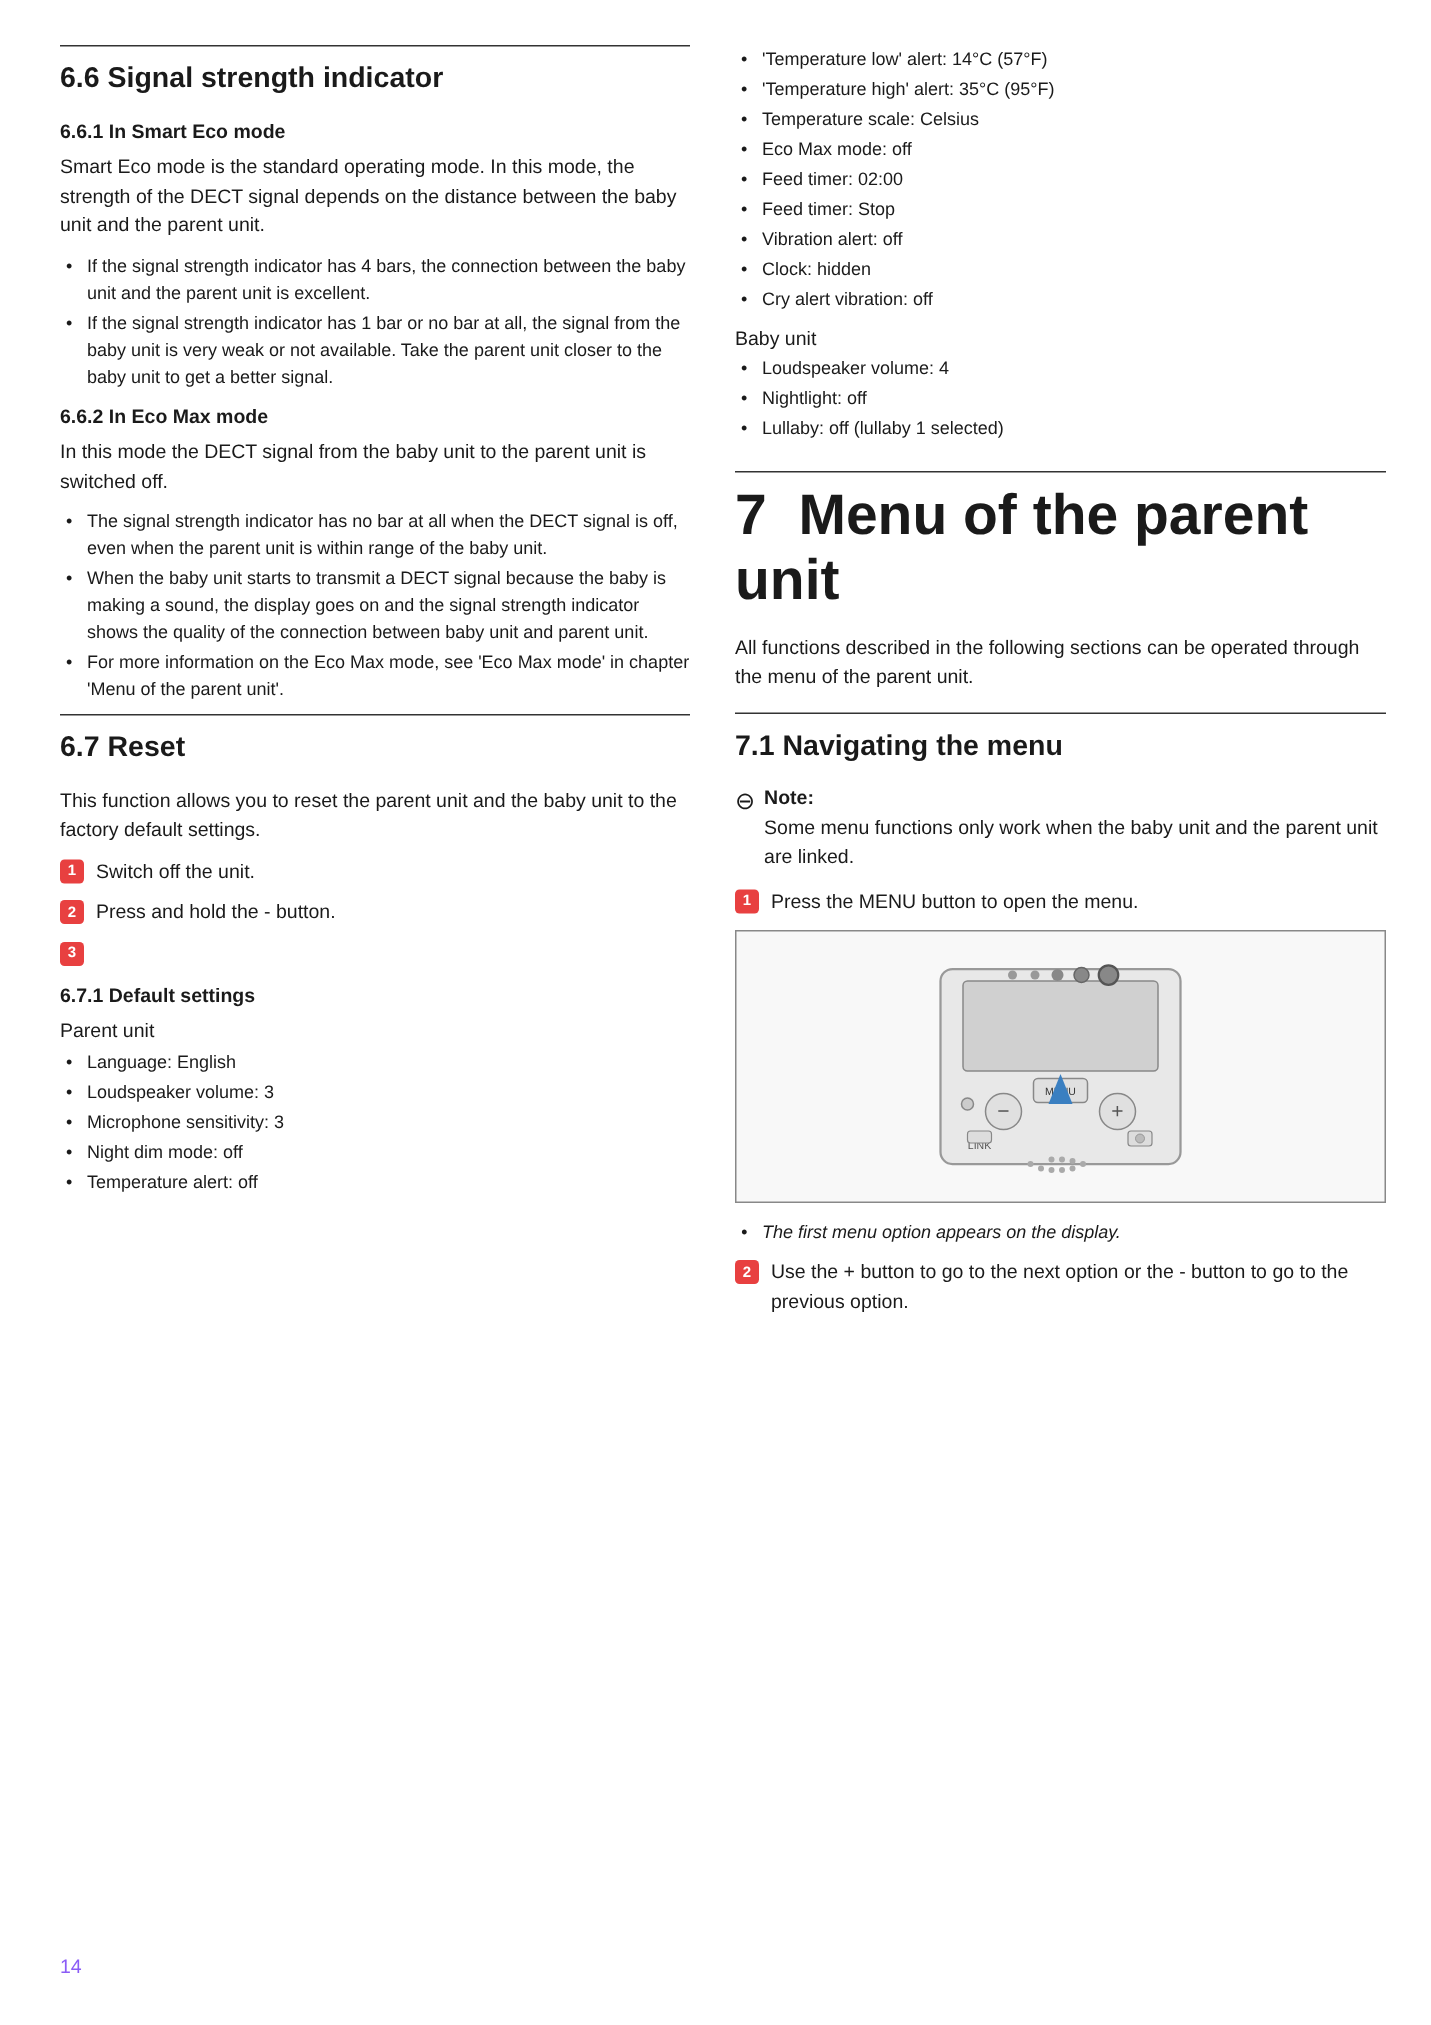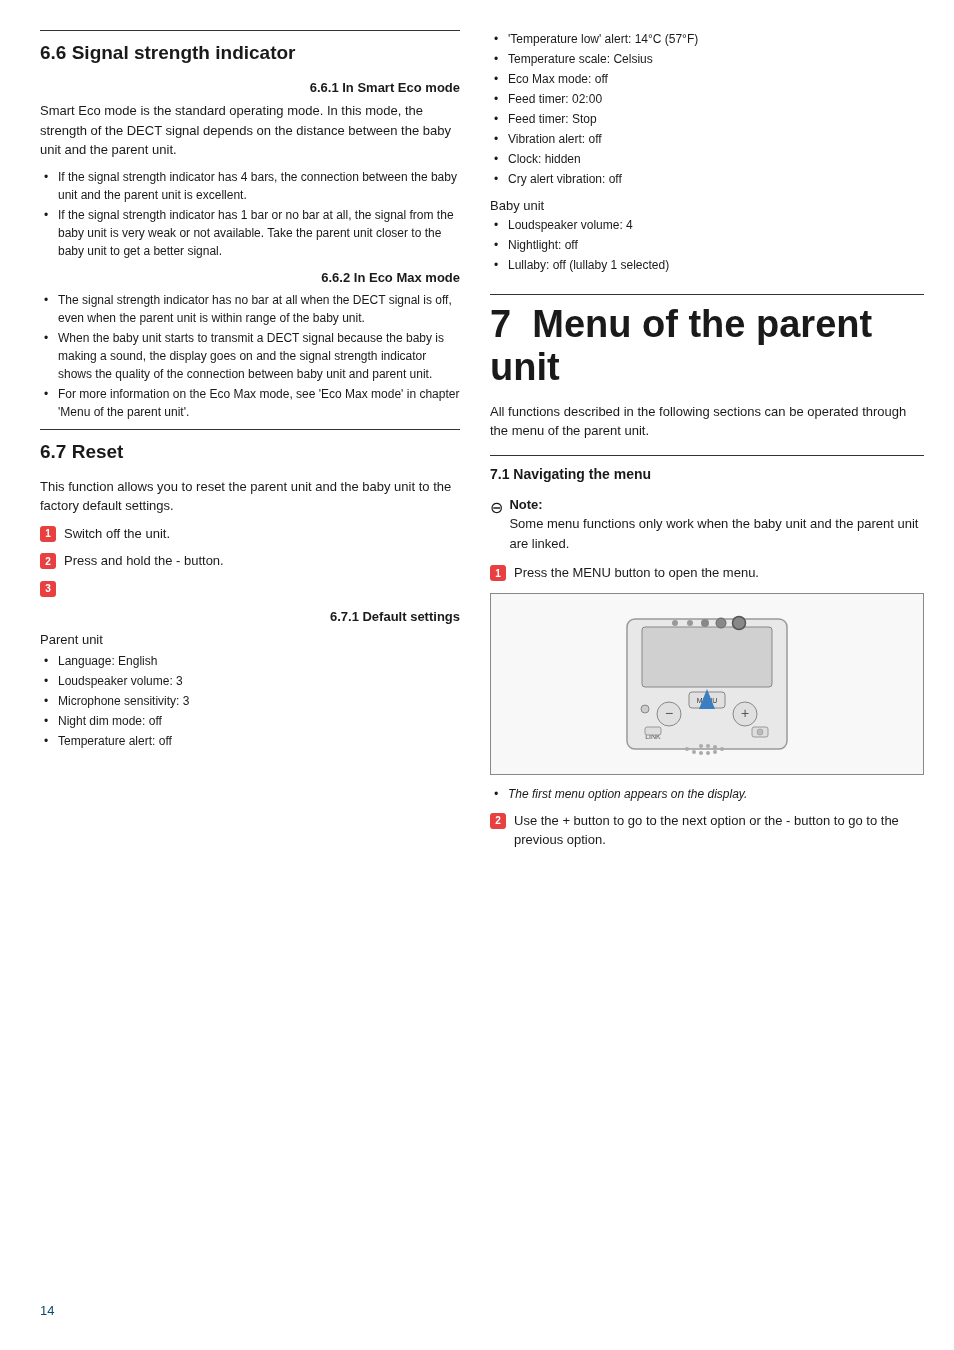--- a/index.html
+++ b/index.html
@@ -34,21 +34,20 @@
     }
     h2.section-title {
       font-size: 19px;
       font-weight: bold;
       margin-bottom: 10px;
     }
     h3.subsection-title {
       font-size: 13px;
       font-weight: bold;
       margin-bottom: 4px;
-      text-align: right;
     }
     p {
       margin-bottom: 8px;
       font-size: 13px;
       line-height: 1.5;
     }
     ul.bullet-list {
       list-style: none;
       margin: 0 0 8px 0;
       padding: 0;
@@ -61,33 +60,33 @@
       line-height: 1.5;
     }
     ul.bullet-list li::before {
       content: "•";
       position: absolute;
       left: 4px;
       top: 0;
     }
     .page-number {
       font-size: 13px;
-      color: #0c4a6e;
+      color: #8b5cf6;
       margin-top: auto;
       padding-top: 20px;
     }
     
     h2.big-section-title {
       font-size: 38px;
       font-weight: bold;
       margin-bottom: 12px;
       line-height: 1.15;
     }
     h3.nav-title {
-      font-size: 14px;
+      font-size: 19px;
       font-weight: bold;
       margin-bottom: 10px;
     }
     .note-box {
       display: flex;
       align-items: flex-start;
       gap: 6px;
       margin-bottom: 10px;
     }
     .note-icon {
@@ -163,20 +162,21 @@
         <h2 class="section-title">6.6  Signal strength indicator</h2>
 
         <h3 class="subsection-title">6.6.1 In Smart Eco mode</h3>
         <p>Smart Eco mode is the standard operating mode. In this mode, the strength of the DECT signal depends on the distance between the baby unit and the parent unit.</p>
         <ul class="bullet-list">
           <li>If the signal strength indicator has 4 bars, the connection between the baby unit and the parent unit is excellent.</li>
           <li>If the signal strength indicator has 1 bar or no bar at all, the signal from the baby unit is very weak or not available. Take the parent unit closer to the baby unit to get a better signal.</li>
         </ul>
 
         <h3 class="subsection-title">6.6.2 In Eco Max mode</h3>
+        <p>In this mode the DECT signal from the baby unit to the parent unit is switched off.</p>
         <ul class="bullet-list">
           <li>The signal strength indicator has no bar at all when the DECT signal is off, even when the parent unit is within range of the baby unit.</li>
           <li>When the baby unit starts to transmit a DECT signal because the baby is making a sound, the display goes on and the signal strength indicator shows the quality of the connection between baby unit and parent unit.</li>
           <li>For more information on the Eco Max mode, see 'Eco Max mode' in chapter 'Menu of the parent unit'.</li>
         </ul>
       </div>
 
       <div>
         <hr class="section-divider">
         <h2 class="section-title">6.7  Reset</h2>
@@ -211,20 +211,21 @@
 
       <div class="page-number">14</div>
     </div>
   </div>
 
   <div class="right-col">
 
     <div style="margin-bottom:10px; margin-top: 0;">
       <ul class="bullet-list">
         <li>'Temperature low' alert: 14°C (57°F)</li>
+        <li>'Temperature high' alert: 35°C (95°F)</li>
         <li>Temperature scale: Celsius</li>
         <li>Eco Max mode: off</li>
         <li>Feed timer: 02:00</li>
         <li>Feed timer: Stop</li>
         <li>Vibration alert: off</li>
         <li>Clock: hidden</li>
         <li>Cry alert vibration: off</li>
       </ul>
       <p style="margin-bottom:0;">Baby unit</p>
       <ul class="bullet-list">

